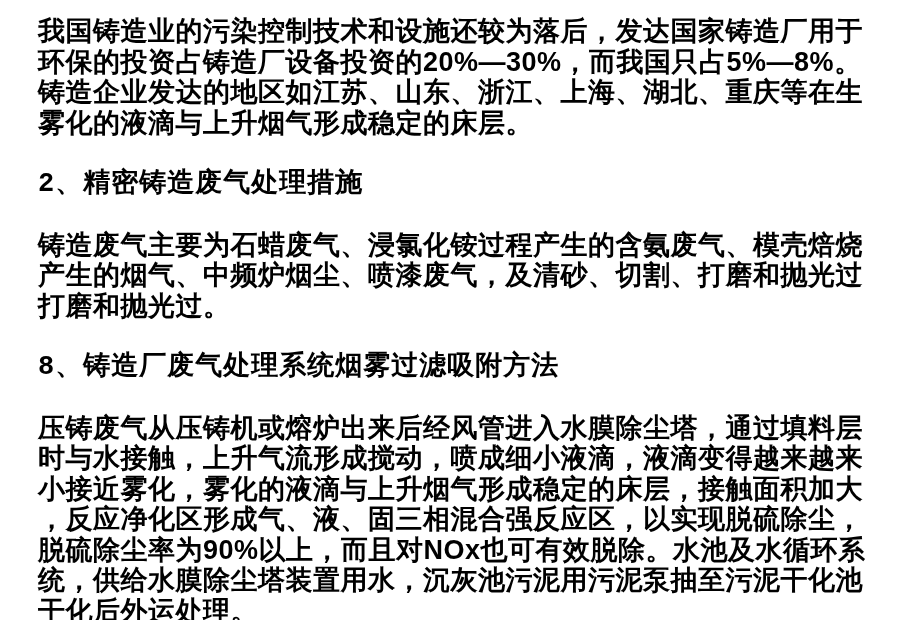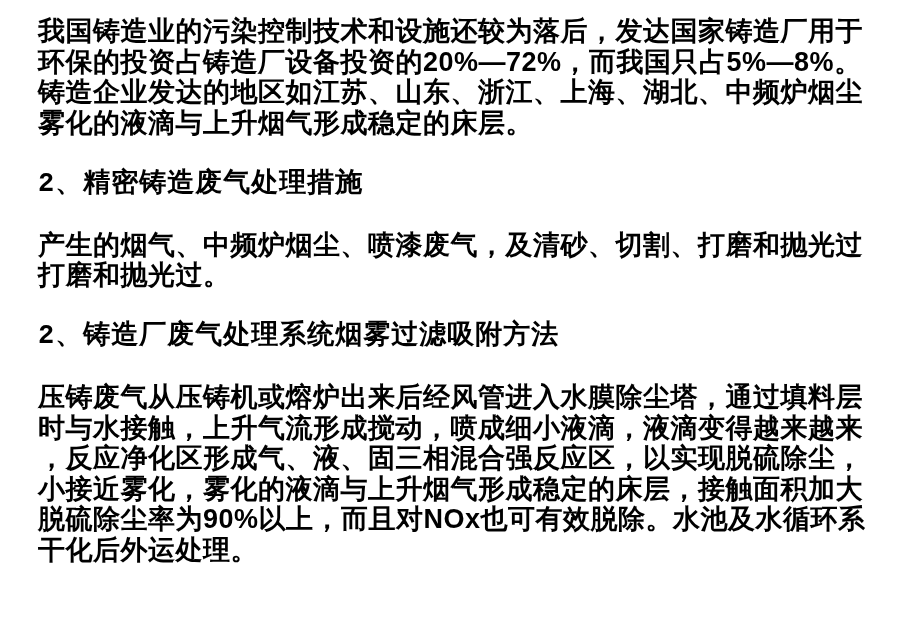--- a/index.html
+++ b/index.html
@@ -36,40 +36,42 @@
     font-family: Liberation Mono, monospace;
   }
 </style>
 </head>
 <body>
 
 <div class="page">
 
   <div class="block paragraph">
     <div class="line">我国铸造业的污染控制技术和设施还较为落后，发达国家铸造厂用于</div>
-    <div class="line">环保的投资占铸造厂设备投资的20%—72%，而我国只占5%—8%。</div>
-    <div class="line">铸造企业发达的地区如江苏、山东、浙江、上海、湖北、中频炉烟尘</div>
+    <div class="line">环保的投资占铸造厂设备投资的20%—30%，而我国只占5%—8%。</div>
+    <div class="line">铸造企业发达的地区如江苏、山东、浙江、上海、湖北、重庆等在生</div>
     <div class="line">雾化的液滴与上升烟气形成稳定的床层。</div>
   </div>
 
   <div class="block heading">
     <div class="line">2、精密铸造废气处理措施</div>
   </div>
 
   <div class="block paragraph">
+    <div class="line">铸造废气主要为石蜡废气、浸氯化铵过程产生的含氨废气、模壳焙烧</div>
     <div class="line">产生的烟气、中频炉烟尘、喷漆废气，及清砂、切割、打磨和抛光过</div>
     <div class="line">打磨和抛光过。</div>
   </div>
 
   <div class="block heading">
-    <div class="line">2、铸造厂废气处理系统烟雾过滤吸附方法</div>
+    <div class="line">8、铸造厂废气处理系统烟雾过滤吸附方法</div>
   </div>
 
   <div class="block paragraph">
     <div class="line">压铸废气从压铸机或熔炉出来后经风管进入水膜除尘塔，通过填料层</div>
     <div class="line">时与水接触，上升气流形成搅动，喷成细小液滴，液滴变得越来越来</div>
+    <div class="line">小接近雾化，雾化的液滴与上升烟气形成稳定的床层，接触面积加大</div>
     <div class="line">，反应净化区形成气、液、固三相混合强反应区，以实现脱硫除尘，</div>
-    <div class="line">小接近雾化，雾化的液滴与上升烟气形成稳定的床层，接触面积加大</div>
     <div class="line">脱硫除尘率为90%以上，而且对NOx也可有效脱除。水池及水循环系</div>
+    <div class="line">统，供给水膜除尘塔装置用水，沉灰池污泥用污泥泵抽至污泥干化池</div>
     <div class="line">干化后外运处理。</div>
   </div>
 
 </div>
 
 </body></html>

